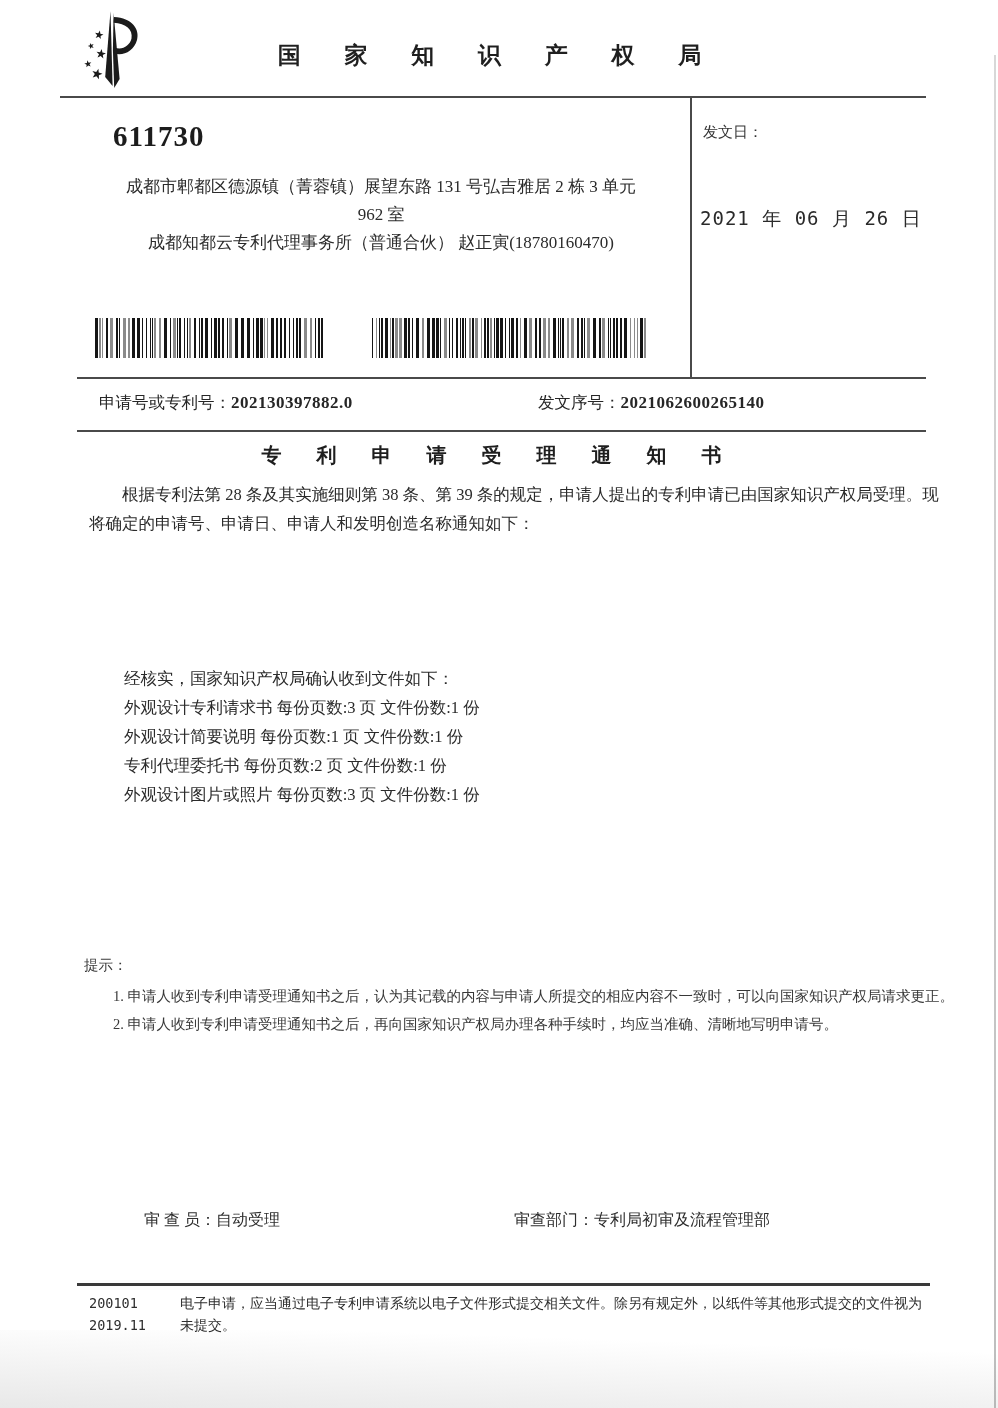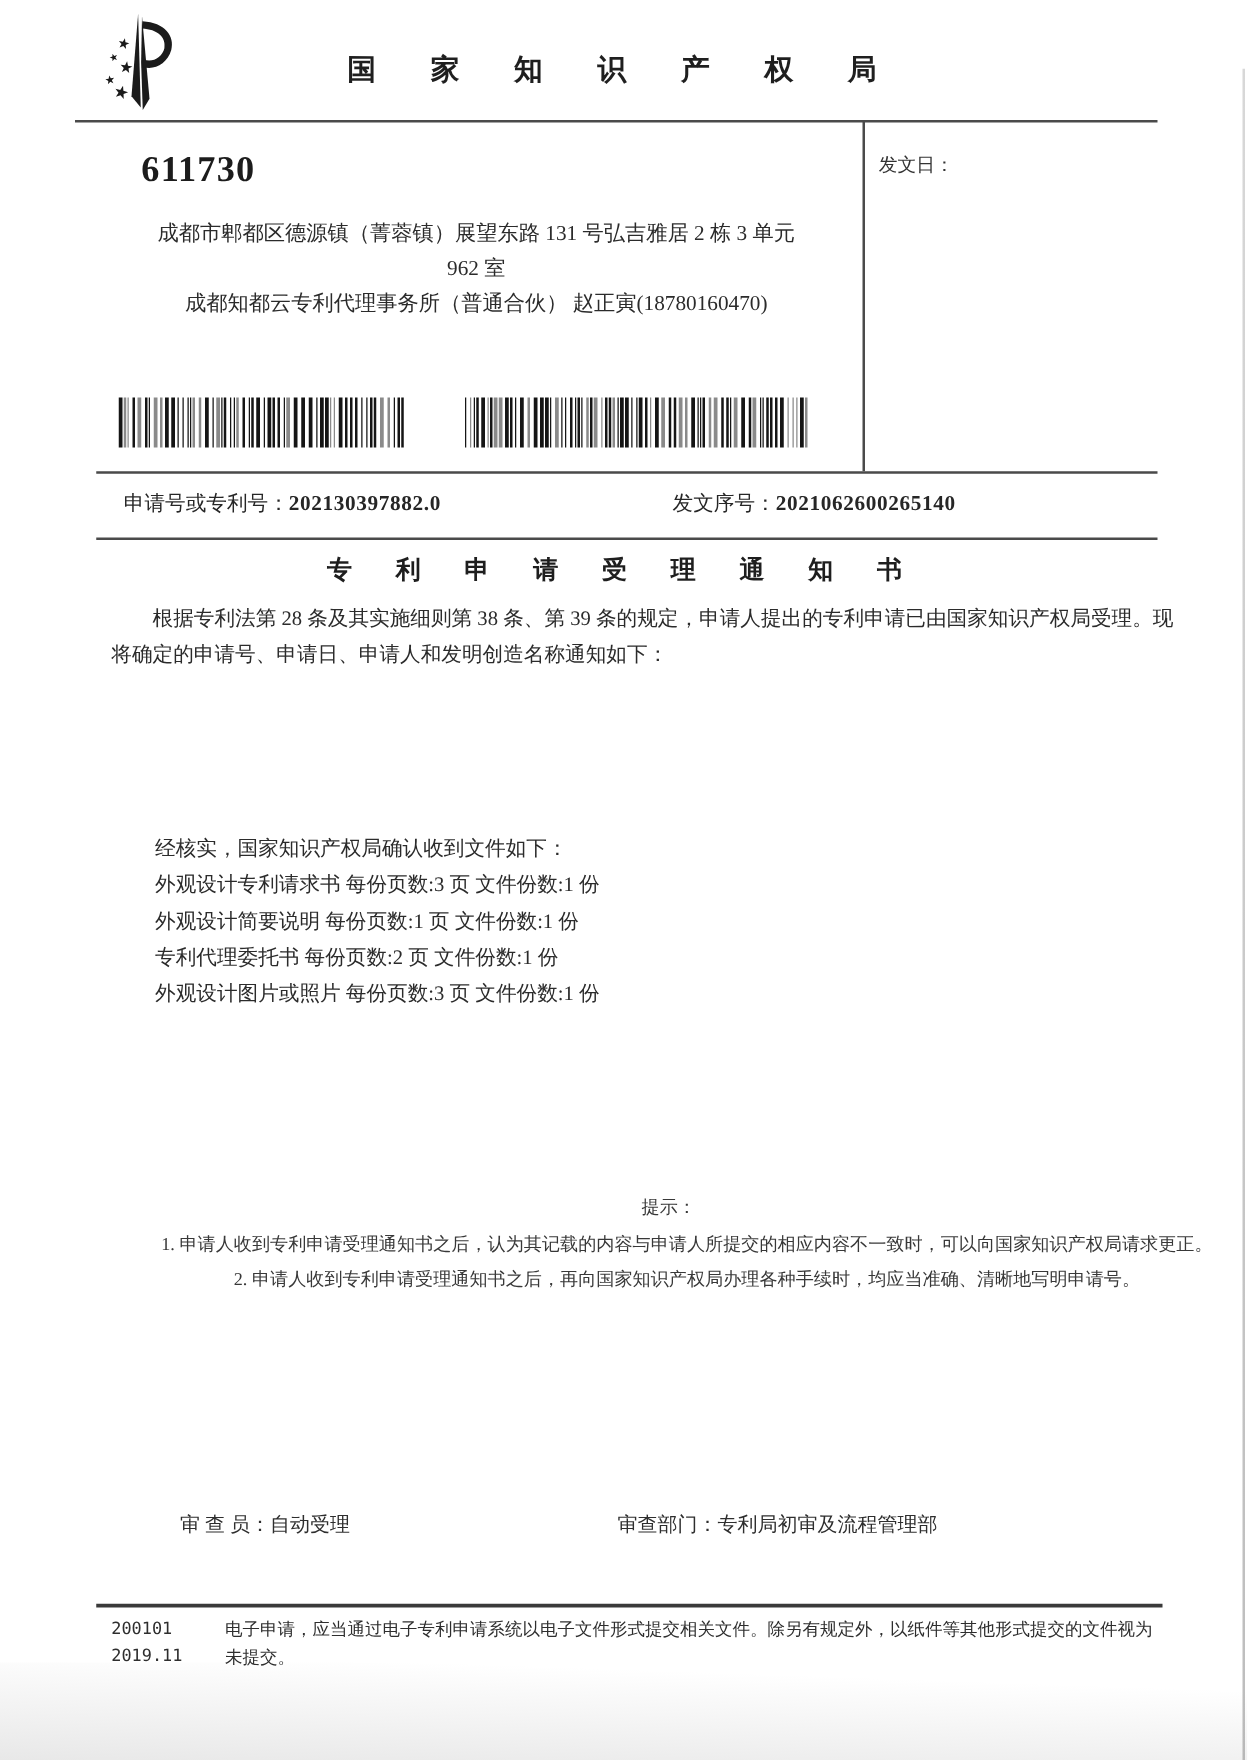--- a/index.html
+++ b/index.html
@@ -45,28 +45,28 @@
 
   
   .notice-title { position:absolute; left:0; top:442px; width:998px; text-align:center;
                   font-size:20px; font-weight:bold; letter-spacing:15px; color:#1e1e1e; }
   .intro { position:absolute; left:89px; top:480px; width:852px;
            font-size:16.5px; line-height:29px; text-indent:2em; color:#2b2b2b; }
   .fields { position:absolute; left:124px; top:540px; font-size:16.5px; line-height:29px; color:#2b2b2b; }
   .received { position:absolute; left:124px; top:664px; font-size:16.5px; line-height:29px; color:#2b2b2b; }
 
   
-  .tips { position:absolute; left:84px; top:956px; width:902px; color:#383838;text-align:center; }
+  .tips { position:absolute; left:84px; top:956px; width:902px; color:#383838; }
   .tips-title { font-size:14.5px; margin-bottom:7px; }
   .tips p { font-size:14.5px; line-height:28px; text-indent:2em; }
 
   
   .signoff { position:absolute; top:1210px; left:0; width:998px; font-size:16px; color:#2e2e2e; }
   .examiner { position:absolute; left:144px; }
-  .dept     { position:absolute; left:494px; }
+  .dept     { position:absolute; left:514px; }
 
   
   .footer-rule { position:absolute; top:1283px; left:77px; width:853px; height:3px; background:#3a3a3a; }
   .footer { position:absolute; top:1292px; left:0; width:998px;
             font-family:"Liberation Sans","DejaVu Sans",sans-serif; font-size:14px; line-height:22px; color:#2e2e2e; }
   .footer-codes { position:absolute; left:89px; width:90px;
                   font-family:"DejaVu Sans Mono",monospace; font-size:13.5px; }
   .footer-text  { position:absolute; left:180px; width:752px; }
 </style>
 </head>
@@ -96,20 +96,21 @@
   <div class="vrule" style="left:690px; top:97px; height:280px;"></div>
 
   <div class="dispatch-code">611730</div>
   <div class="mail-address">
     <div>成都市郫都区德源镇（菁蓉镇）展望东路 131 号弘吉雅居 2 栋 3 单元</div>
     <div>962 室</div>
     <div>成都知都云专利代理事务所（普通合伙）  赵正寅(18780160470)</div>
   </div>
 
   <div class="date-label">发文日：</div>
+  <div class="date-value">2021 年 06 月 26 日</div>
 
   <div class="barcode" id="barcode-left">
       <i style="left:0px;width:3px;background:#151515"></i>
       <i style="left:4px;width:2px;background:#8a8a8a"></i>
       <i style="left:7px;width:1px;background:#8a8a8a"></i>
       <i style="left:11px;width:2px;background:#151515"></i>
       <i style="left:15px;width:3px;background:#8a8a8a"></i>
       <i style="left:21px;width:2px;background:#151515"></i>
       <i style="left:24px;width:1px;background:#151515"></i>
       <i style="left:28px;width:3px;background:#8a8a8a"></i>

